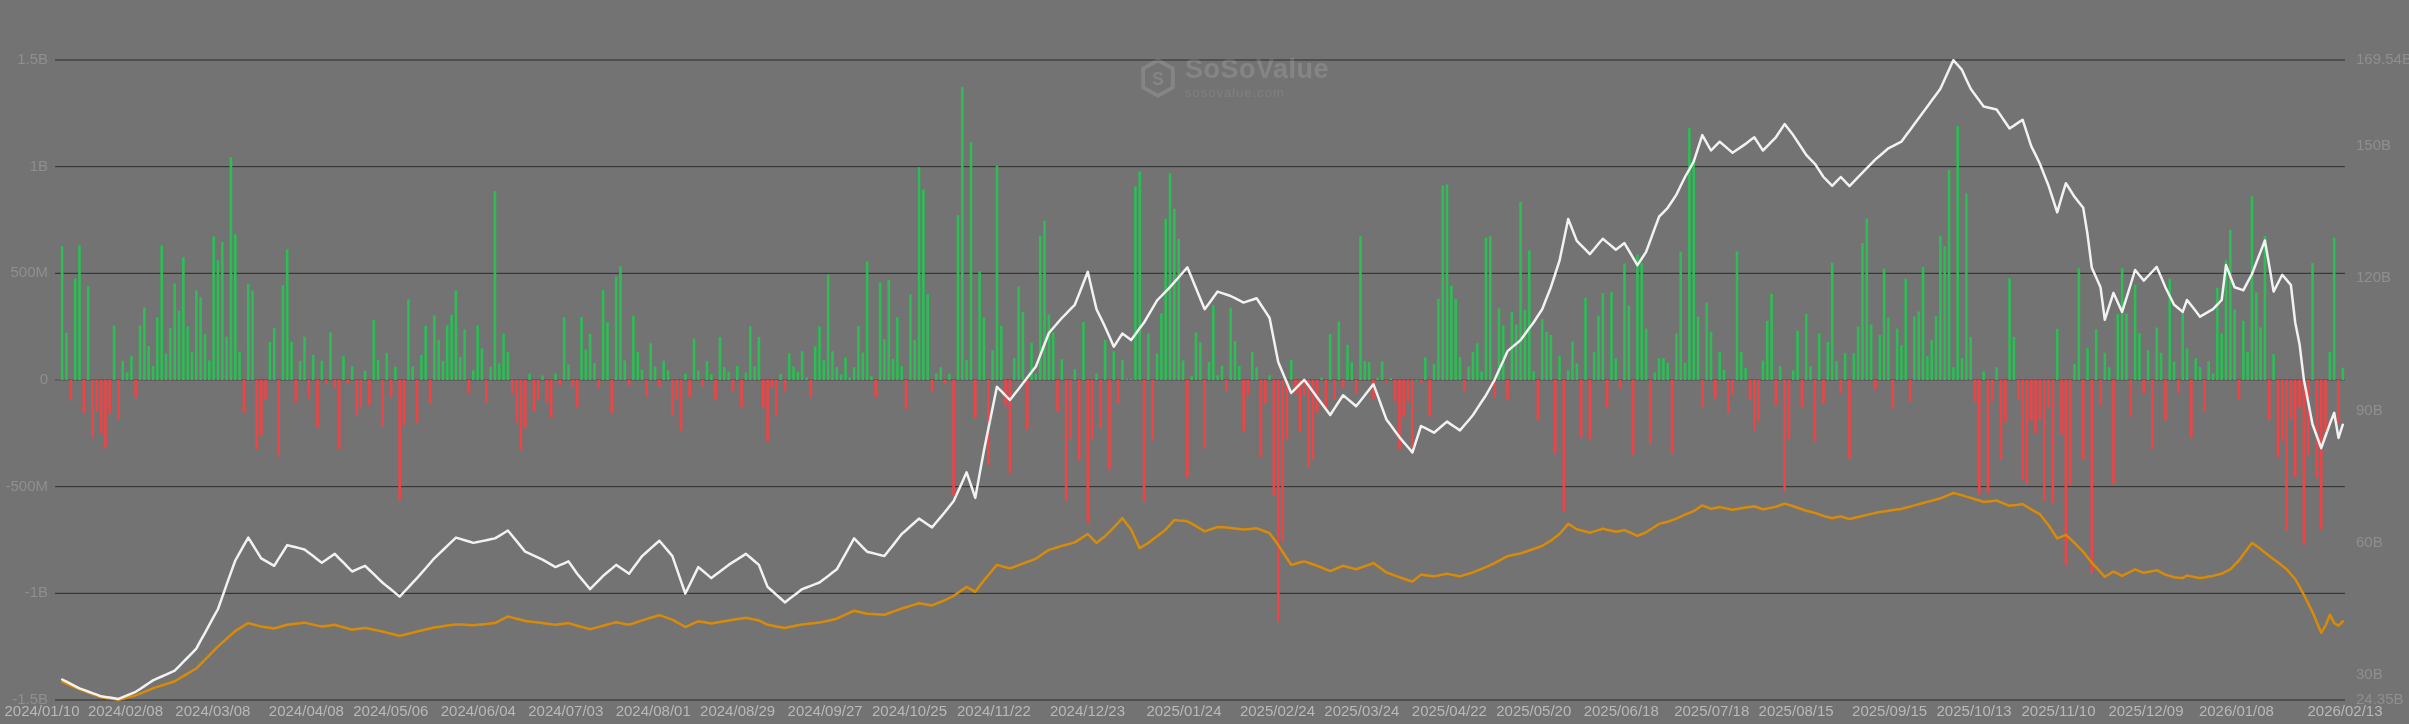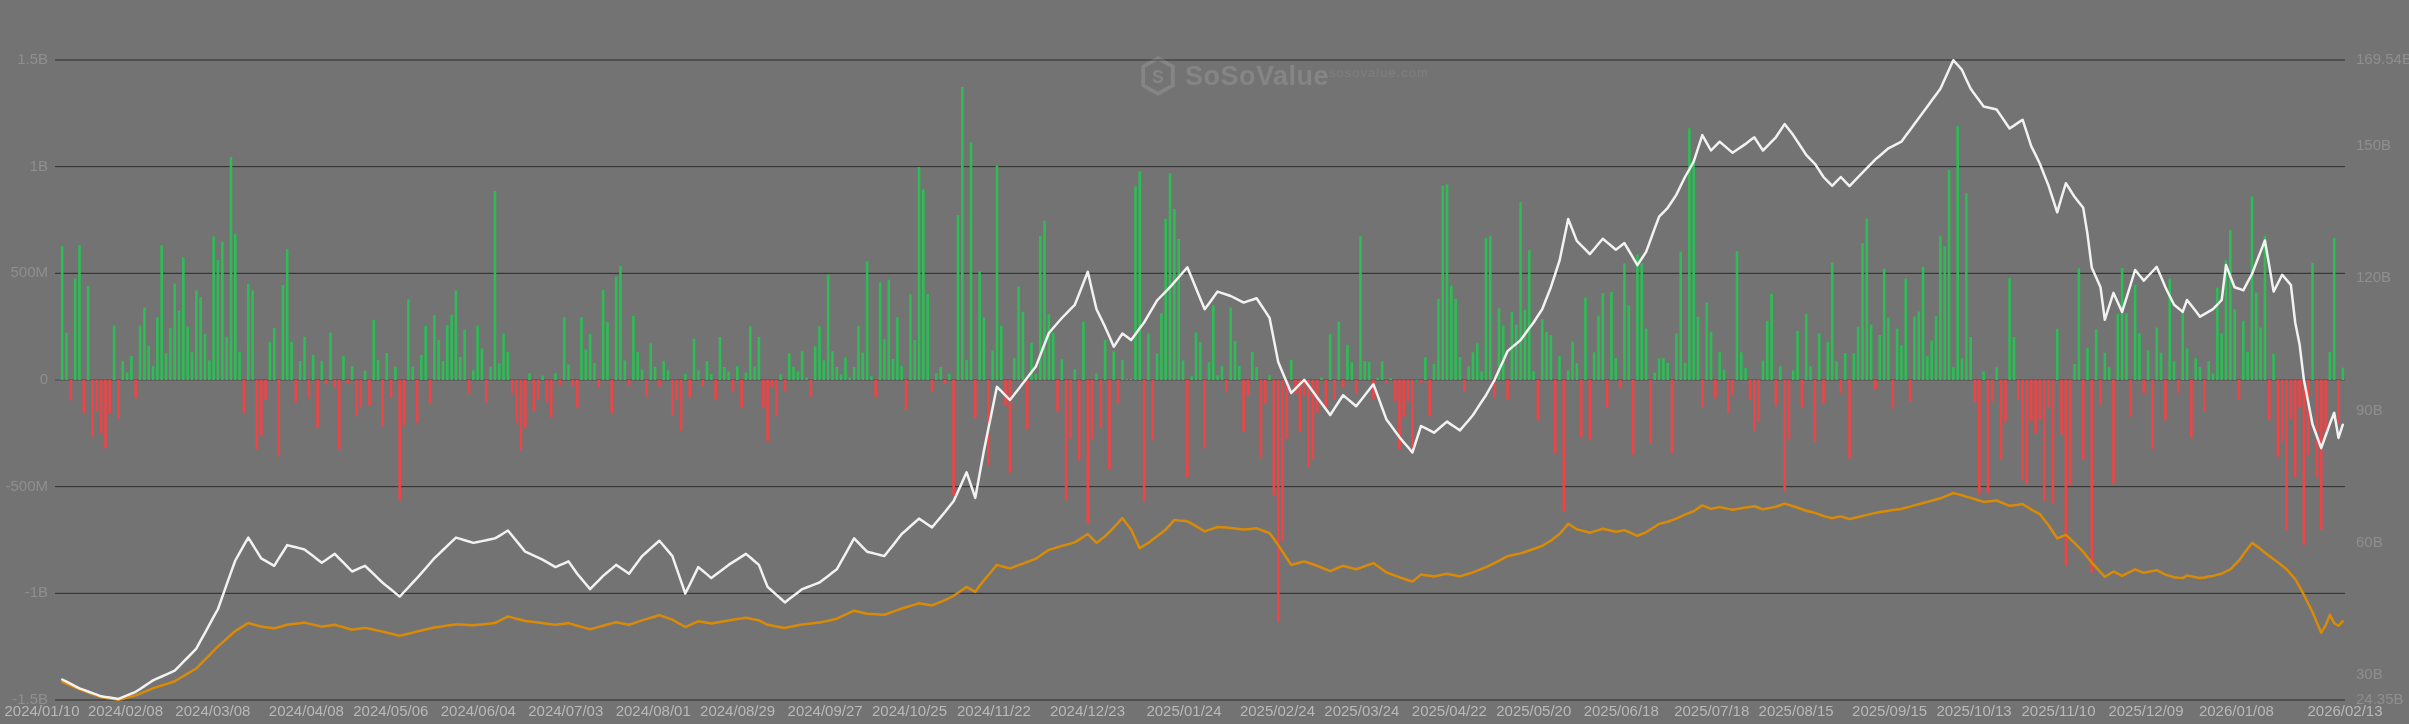--- a/index.html
+++ b/index.html
@@ -1,20 +1,20 @@
 <!DOCTYPE html>
 <html><head>
 <meta charset="utf-8">
 <style>
   html,body{margin:0;padding:0;background:#060606;}
   body{font-family:"Liberation Sans",sans-serif;}
   .stage{position:relative;width:2409px;height:724px;background:#737373;overflow:hidden;}
   svg text{font-family:"Liberation Sans",sans-serif;}
   .watermark{position:absolute;left:1140px;top:56px;display:flex;align-items:center;gap:9px;pointer-events:none;}
-  .wm-text{display:flex;flex-direction:row;line-height:1;}
+  .wm-text{display:flex;flex-direction:column;line-height:1;}
   .wm-title{font-size:27px;font-weight:bold;color:rgba(255,255,255,0.13);letter-spacing:0.5px;}
   .wm-sub{font-size:13px;color:rgba(255,255,255,0.09);margin-top:3px;letter-spacing:1px;}
 </style>
 </head>
 <body>
 
 <div class="stage">
   <svg id="chart" width="2409" height="724" viewBox="0 0 2409 724">
       <g>
         <line x1="55" y1="60" x2="2345" y2="60" stroke="#2c2c2c" stroke-width="1"></line>

